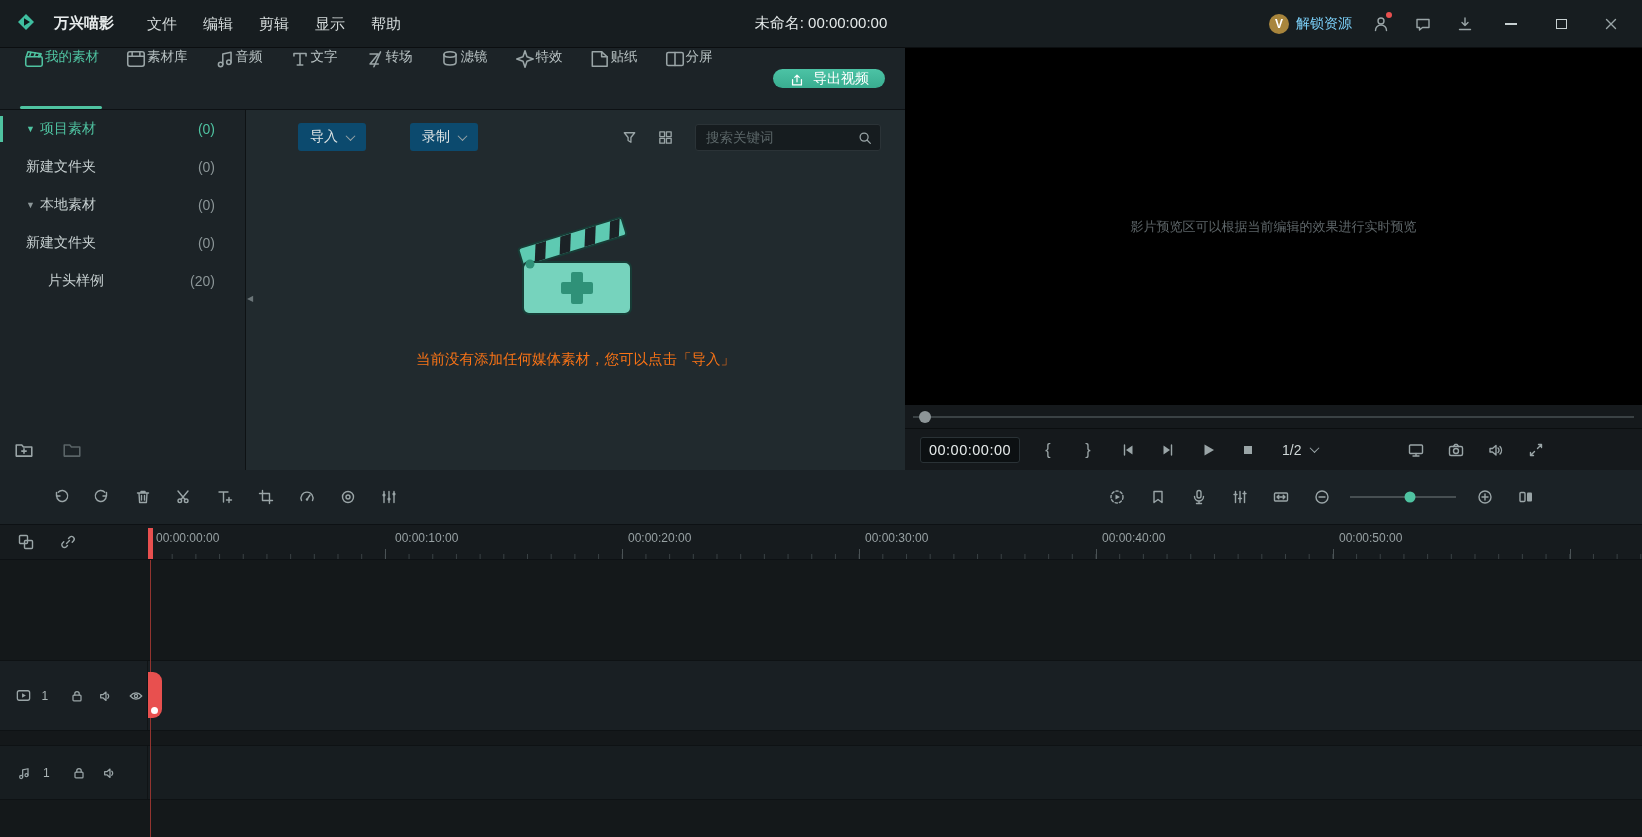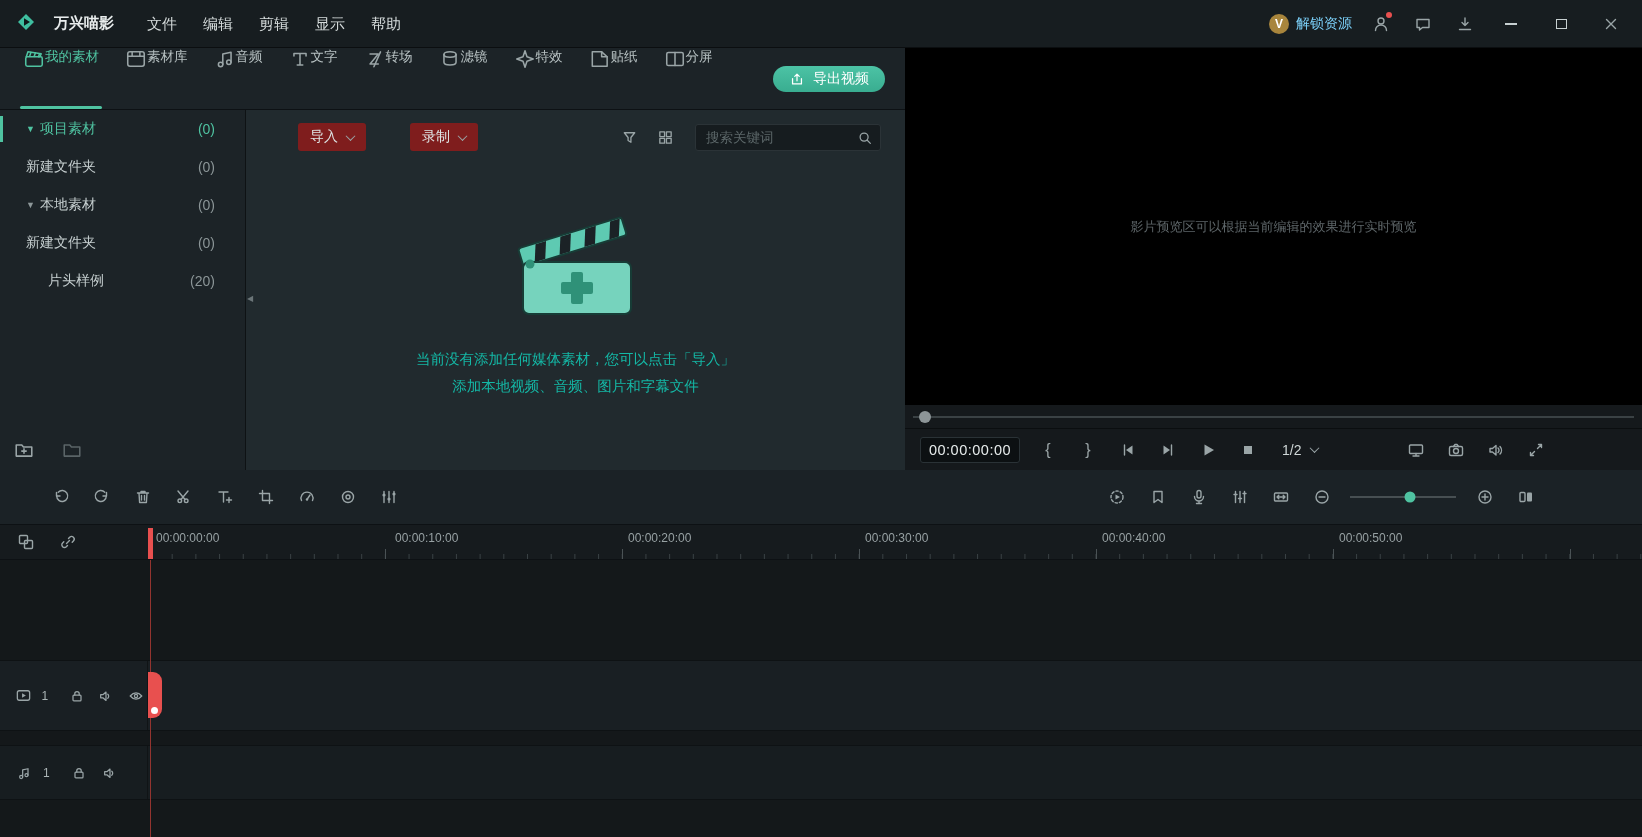--- a/index.html
+++ b/index.html
@@ -28,51 +28,51 @@
   .winbtn .min{width:12px;height:2px;background:#c7d0d1}
   .winbtn .max{width:11px;height:10px;border:1.4px solid #c7d0d1}
 
   
   .tabbar{position:absolute;left:0;top:48px;width:905px;height:62px;background:#1c2327;border-bottom:1px solid #0d1114;display:flex;align-items:center;padding-left:10px}
   .tab{position:relative;height:100%;padding:0 13px;display:flex;flex-direction:row;align-items:flex-start;justify-content:center;gap:0;cursor:pointer}
   .tab .tlabel{font-size:13.5px;color:#b7c1c2;white-space:nowrap}
   .tab.active .tlabel{color:#4fc3a1}
   .tab.active svg.ic{stroke:#4fc3a1}
   .tab.active::after{content:"";position:absolute;left:10px;right:10px;bottom:0;height:3px;background:#4fc3a1;border-radius:2px}
-  .export{margin-left:auto;margin-right:20px;display:flex;align-items:center;gap:8px;height:26px;padding:0 16px;border:none;border-radius:16px;background:linear-gradient(180deg,#4cc3a5,#39ad90);color:#fff;font-size:14px;cursor:pointer;font-family:inherit}
+  .export{margin-left:auto;margin-right:20px;display:flex;align-items:flex-end;gap:8px;height:19px;padding:0 16px;border:none;border-radius:16px;background:linear-gradient(180deg,#4cc3a5,#39ad90);color:#fff;font-size:14px;cursor:pointer;font-family:inherit}
 
   
   .sidebar{position:absolute;left:0;top:110px;width:246px;height:360px;background:#1c2327;border-right:1px solid #0e1214}
   .srow{position:relative;display:flex;align-items:center;height:38px;font-size:14px;color:#c6cfd0;cursor:pointer;padding-left:26px}
   .srow .arrow{font-size:9px;color:#8d9799;width:14px}
   .srow.noarrow{padding-left:48px}
   .srow.indent{}
   .srow .scount{margin-left:auto;padding-right:30px;color:#8b9597}
   .srow.selected{color:#4fc3a1}
   .srow.selected .scount,.srow.selected .arrow{color:#4fc3a1}
   .srow.selected::before{content:"";position:absolute;left:0;top:6px;bottom:6px;width:3px;background:#4fc3a1}
   .sidebar-foot{position:absolute;left:14px;bottom:10px;display:flex;gap:28px;align-items:center}
   .sidebar-foot .fbtn{cursor:pointer}
   .sidebar-foot .dim svg.ic{stroke:#5a6467}
 
   
   .media{position:absolute;left:246px;top:110px;width:659px;height:360px;background:#212a2e}
   .collapse{position:absolute;left:-2px;top:168px;width:12px;height:40px;display:flex;align-items:center;justify-content:center;font-size:8px;color:#6b7578;cursor:pointer}
   .mtoolbar{display:flex;align-items:center;height:46px;padding:8px 24px 0 52px}
-  .mbtn{display:flex;align-items:center;gap:9px;height:28px;padding:0 12px;background:#7f1d1d;border-radius:3px;color:#dfe5e5;cursor:pointer}
+  .mbtn{display:flex;align-items:center;gap:9px;height:28px;padding:0 12px;background:#0c4a6e;border-radius:3px;color:#dfe5e5;cursor:pointer}
   .mbtn + .mbtn{margin-left:44px}
   .mtool-spacer{flex:1}
   .mic2{width:28px;height:28px;display:flex;align-items:center;justify-content:center;cursor:pointer}
   .mic2 + .mic2{margin-left:8px}
   .search{position:relative;margin-left:16px;width:186px;height:27px;background:#161c1f;border:1px solid #2b3337;border-radius:3px;display:flex;align-items:center}
   .search input{flex:1;background:transparent;border:none;outline:none;color:#cdd5d5;font-size:13.5px;padding:0 28px 0 10px;font-family:inherit}
   .search input::placeholder{color:#5c6769}
   .search .sicon{position:absolute;right:7px;top:5px}
   .empty{display:flex;flex-direction:column;align-items:center;margin-top:46px}
-  .empty p{font-size:14.5px;color:#14b8a6;line-height:27px;text-align:left}
+  .empty p{font-size:14.5px;color:#f97316;line-height:27px;text-align:left}
   .empty .clapper{margin-bottom:24px}
 
   
   .preview{position:absolute;left:905px;top:48px;width:737px;height:422px;background:#15191c}
   .screen{height:357px;background:#000;display:flex;align-items:center;justify-content:center}
   .screen p{font-size:13px;color:#5d6568}
   .scrub{position:relative;height:23px;background:#15191c}
   .scrub::before{content:"";position:absolute;left:8px;right:8px;top:11px;height:2px;background:#3a4144}
   .scrub .thumb{position:absolute;left:14px;top:6px;width:12px;height:12px;border-radius:50%;background:#8d9598}
   .pcontrols{height:42px;border-top:1px solid #0b0e10;display:flex;align-items:center;padding:0 0 0 15px}
@@ -126,20 +126,21 @@
           <path d="M10 8.2l6 3.8-6 3.8z" fill="#10181a"></path>
         </svg></span>
     <span class="appname">万兴喵影</span>
     <nav class="menus">
       <span class="menu">文件</span>
       <span class="menu">编辑</span>
       <span class="menu">剪辑</span>
       <span class="menu">显示</span>
       <span class="menu">帮助</span>
     </nav>
+    <div class="title-center">未命名: 00:00:00:00</div>
     <div class="title-right">
       <span class="vwrap">
         <span class="vbadge">V</span>
         <span class="unlock">解锁资源</span>
       </span>
       <span class="tb-ic">
         <svg class="ic" width="18" height="18" viewBox="0 0 18 18">
             <circle cx="9" cy="6" r="3"></circle>
             <path d="M3.5 15.5a5.5 5.5 0 0 1 11 0"></path>
           </svg>
@@ -322,21 +323,20 @@
           <path d="M118 45l10 0-6 17-10 0z" fill="#1b2226"></path>
         </g>
         <rect x="22" y="60" width="108" height="52" rx="6" fill="#76d3bd" stroke="#173c36" stroke-width="2"></rect>
         <g fill="#2f9178">
           <rect x="70" y="70" width="12" height="32" rx="2"></rect>
           <rect x="60" y="80" width="32" height="12" rx="2"></rect>
         </g>
         <circle cx="29" cy="62" r="4.5" fill="#2f9178"></circle>
       </svg>
       <p>当前没有添加任何媒体素材，您可以点击「导入」</p>
-      <p>添加本地视频、音频、图片和字幕文件</p>
     </div>
   </section>
 
   <section class="preview">
     <div class="screen">
       <p>影片预览区可以根据当前编辑的效果进行实时预览</p>
     </div>
     <div class="scrub">
       <i class="thumb"></i>
     </div>

